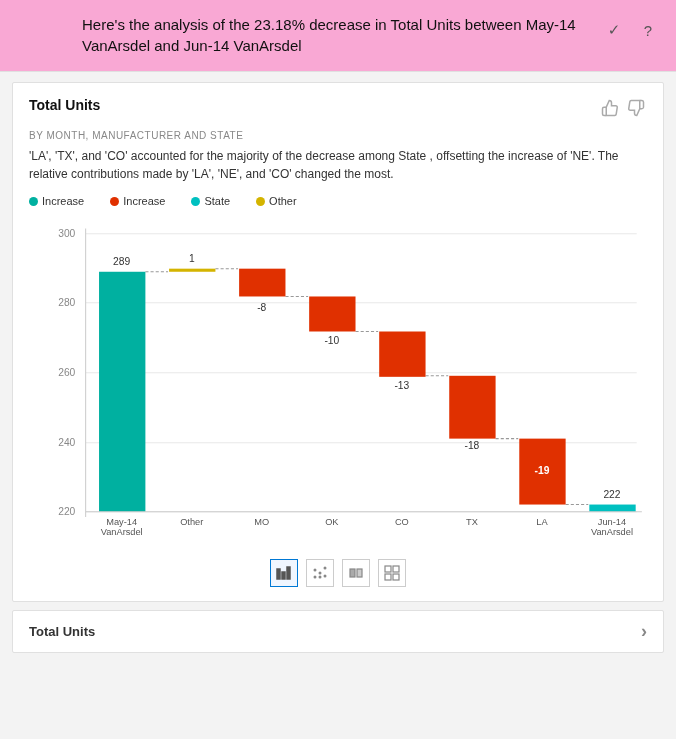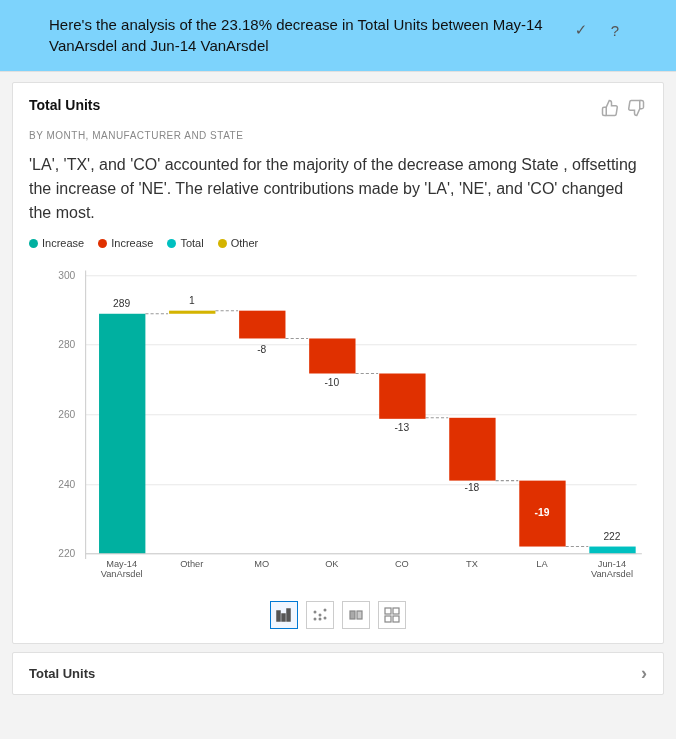--- a/index.html
+++ b/index.html
@@ -14,25 +14,25 @@
     }
     .outer {
       width: 676px;
       height: 739px;
       background: #f3f3f3;
       display: flex;
       flex-direction: column;
     }
     
     .header {
-      background: #7dd3fc;
+      background: #f9a8d4;
       padding: 14px 16px 14px 16px;
       display: flex;
       align-items: flex-start;
-      justify-content: center;
+      justify-content: flex-end;
       border-bottom: 1px solid #e0e0e0;
       min-height: 72px;
     }
     .header-title {
       font-size: 15px;
       font-weight: 400;
       color: #111;
       line-height: 1.4;
       max-width: 520px;
     }
@@ -97,31 +97,31 @@
       width: 22px;
       height: 22px;
       display: flex;
       align-items: center;
       justify-content: center;
       color: #888;
       font-size: 16px;
       cursor: pointer;
     }
     .card-description {
-      font-size: 16px;
+      font-size: 12px;
       color: #333;
       line-height: 1.5;
-      margin-top: 10px;
+      margin-top: 4px;
       margin-bottom: 12px;
     }
     
     .legend {
       display: flex;
       flex-direction: row;
-      gap: 14px;
+      gap: 26px;
       align-items: center;
       margin-bottom: 6px;
       font-size: 11px;
     }
     .legend-item {
       display: flex;
       align-items: center;
       gap: 4px;
     }
     .legend-dot {
@@ -220,21 +220,21 @@
         <div class="legend-item">
           <div class="legend-dot" style="background:#00b0a0;"></div>
           <span>Increase</span>
         </div>
         <div class="legend-item">
           <div class="legend-dot" style="background:#e03000;"></div>
           <span>Increase</span>
         </div>
         <div class="legend-item">
           <div class="legend-dot" style="background:#00c0c0;"></div>
-          <span>Total</span>
+          <span>State</span>
         </div>
         <div class="legend-item">
           <div class="legend-dot" style="background:#d4b400;"></div>
           <span>Other</span>
         </div>
       </div>
 
       <div class="chart-area">
         <svg class="chart-svg" viewBox="0 0 600 320" preserveAspectRatio="xMidYMid meet">
 

